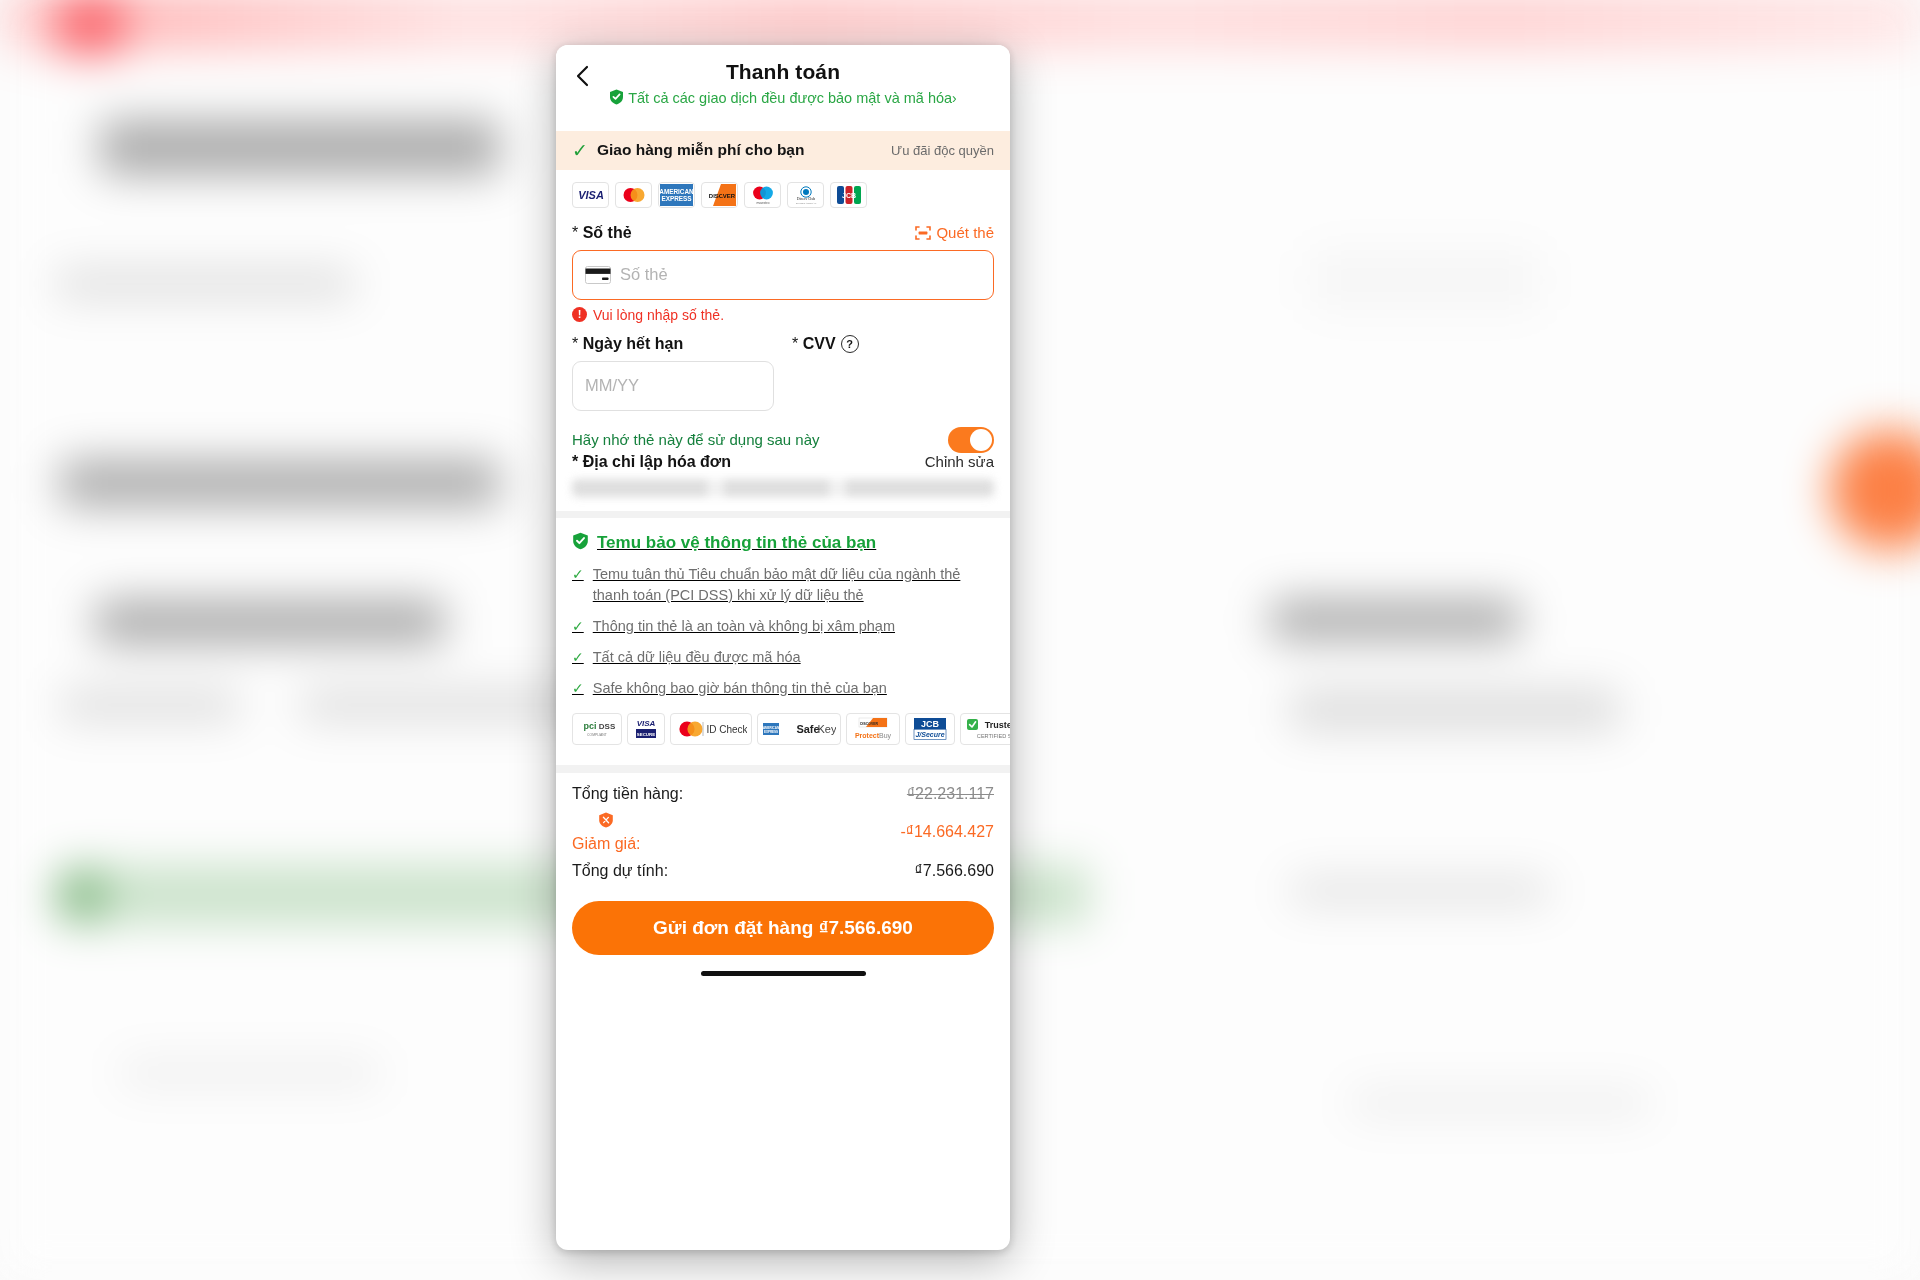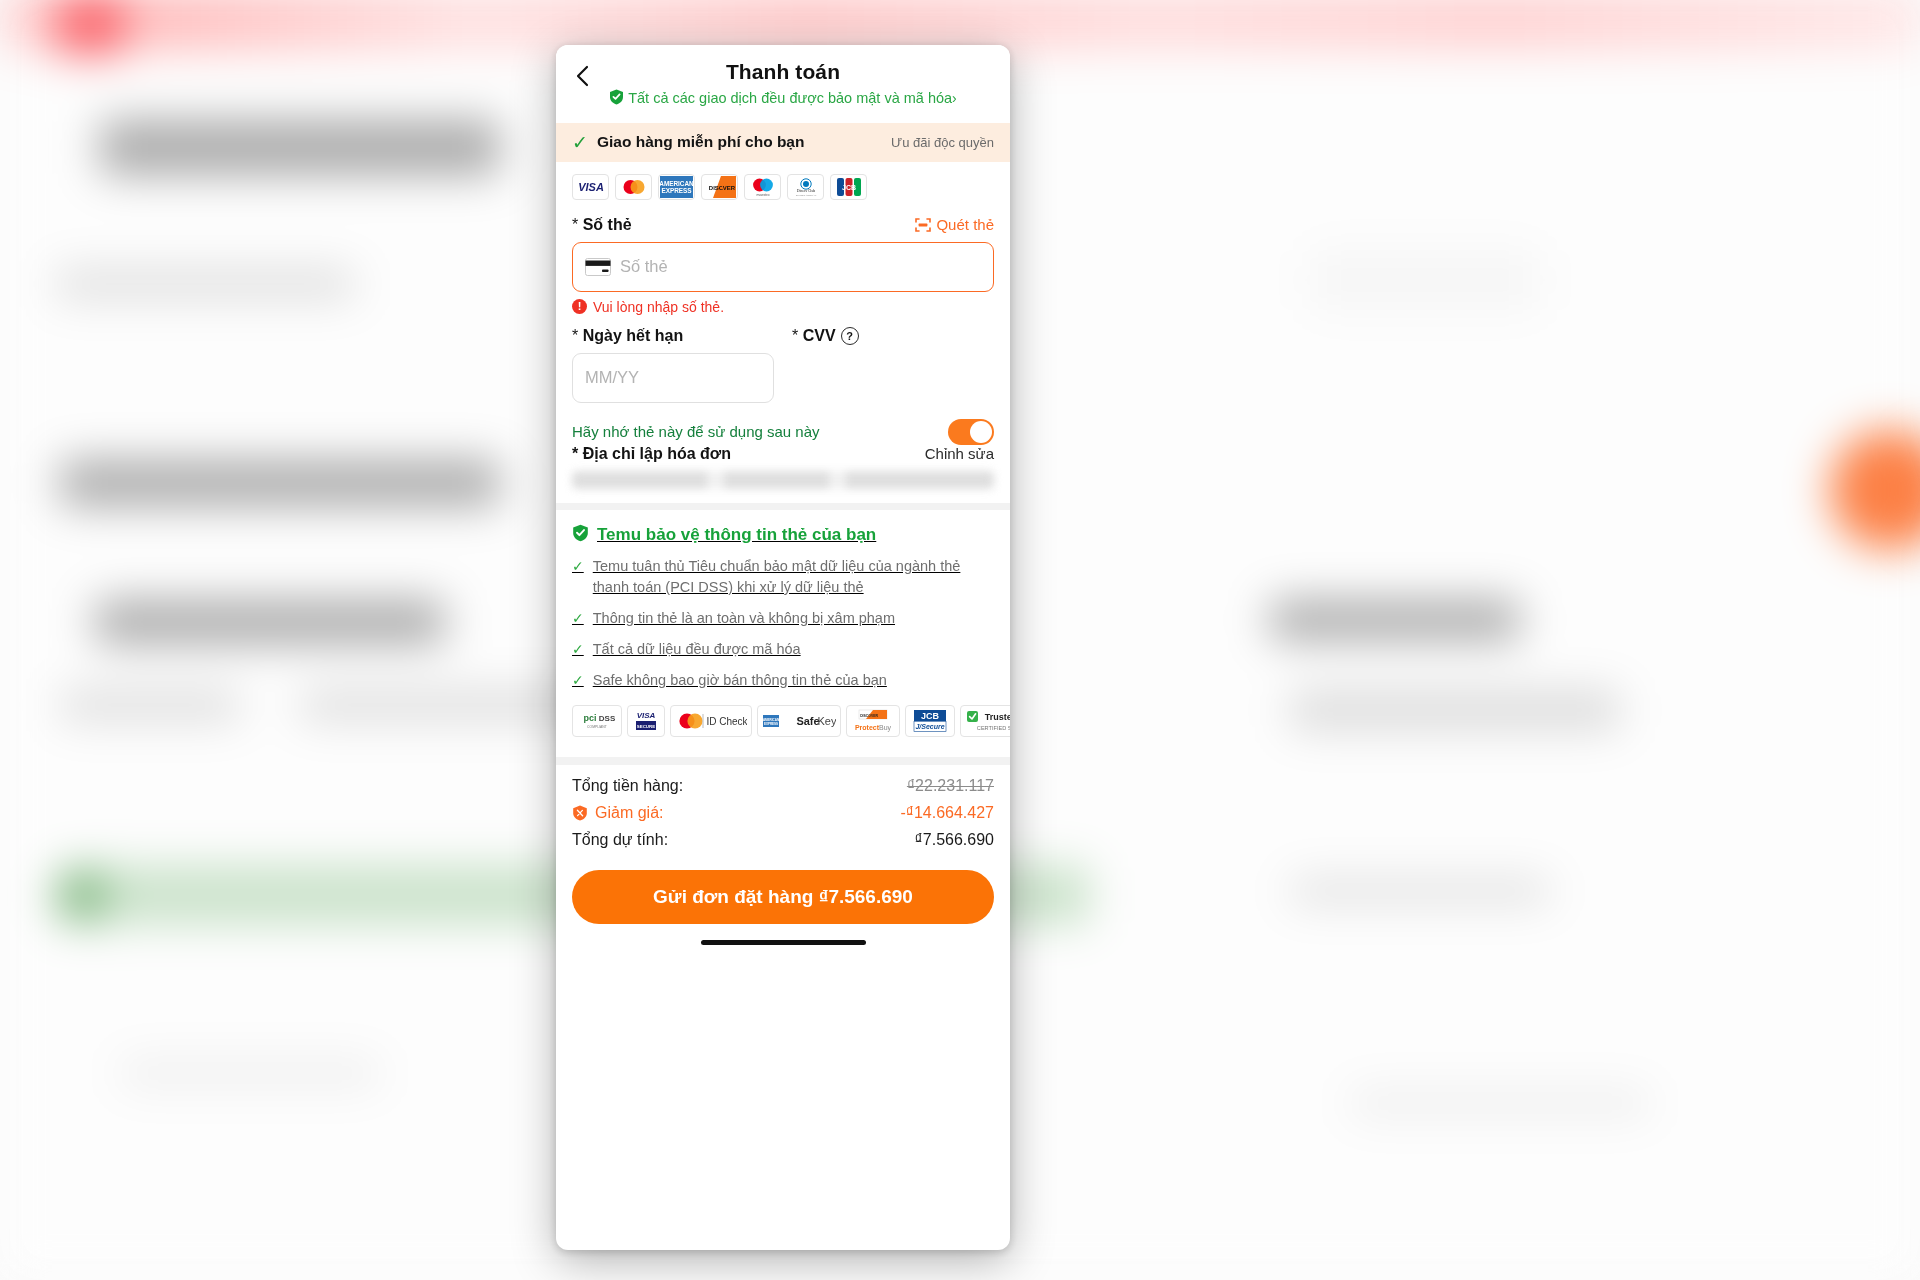--- a/index.html
+++ b/index.html
@@ -28,21 +28,21 @@
     background:#ffffff;border-radius:12px;overflow:hidden;
     box-shadow:0 10px 45px rgba(0,0,0,.30), 0 2px 10px rgba(0,0,0,.18);
   }
 
   
   .hdr{position:relative;padding:14px 16px 12px 16px;background:#fff;}
   .back{position:absolute;left:16px;top:18px;width:24px;height:28px;cursor:pointer;}
   .back svg{display:block;}
   .hdr-title{text-align:center;font-size:21px;font-weight:700;color:#111;letter-spacing:.1px;line-height:1.25;}
   .hdr-sub{
-    margin:4px auto 0;max-width:360px;text-align:center;color:#2aa745;
+    margin:4px auto 8px;max-width:360px;text-align:center;color:#2aa745;
     font-size:14.5px;line-height:1.35;cursor:pointer;
   }
   .hdr-sub .shield{display:inline-block;vertical-align:-2px;margin-right:4px;}
   .chev-r{font-size:14px;}
 
   
   .ship{
     display:flex;align-items:center;justify-content:space-between;
     background:#fdeddf;padding:10px 16px;
   }
@@ -113,21 +113,21 @@
   .tb svg{display:block;}
 
   .sep2{height:8px;background:#f2f2f2;margin:14px -16px 0;}
 
   .totals{padding:12px 0 2px;}
   .trow{display:flex;align-items:center;justify-content:space-between;margin-bottom:9px;}
   .tlbl{font-size:16px;color:#1a1a1a;}
   .tval{font-size:16px;color:#1a1a1a;}
   .trow.strike .tval{color:#8c8c8c;text-decoration:line-through;}
   .trow.disc .tlbl,.trow.disc .tval{color:#fb6a24;}
-  .trow.disc .tlbl{display:flex;align-items:center;gap:7px;font-weight:400;}
+  .trow.disc .tlbl{display:flex;align-items:center;gap:7px;font-weight:400;flex-direction:column;}
   .tag-ic{display:block;}
 
   .submit{
     margin:10px 0 0;height:54px;border-radius:27px;background:#fb7306;color:#fff;
     display:flex;align-items:center;justify-content:center;font-size:19px;font-weight:700;cursor:pointer;border:none;width:100%;
   }
   .homebar{width:165px;height:5px;border-radius:3px;background:#111;margin:16px auto 0;}
 </style>
 </head>
 <body>

